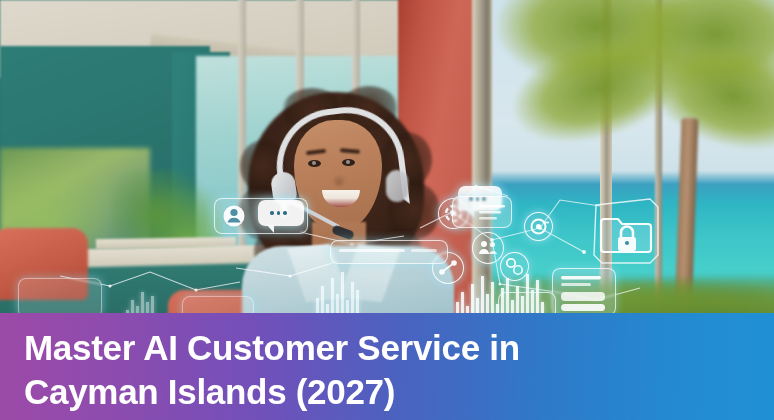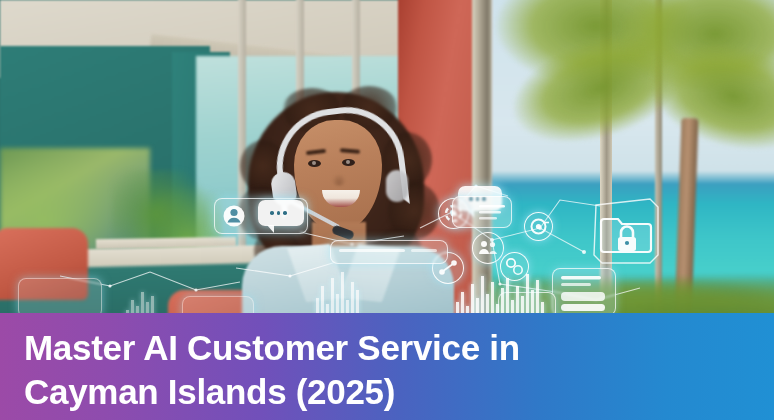--- a/index.html
+++ b/index.html
@@ -593,15 +593,15 @@
           <i style="height:26px"></i>
       </div>
 
       <div class="hud-card" style="left:18px; top:278px; width:82px; height:38px; background:rgba(230,245,250,.16); border-color:rgba(255,255,255,.45);"></div>
       <div class="hud-card" style="left:182px; top:296px; width:70px; height:26px; background:rgba(230,245,250,.14); border-color:rgba(255,255,255,.4);"></div>
     </div>
   </div>
 
   <div class="banner">
     <div class="banner-title">Master AI Customer Service in
-Cayman Islands (2025)</div>
+Cayman Islands (2027)</div>
   </div>
 </div>
 
 </body></html>

